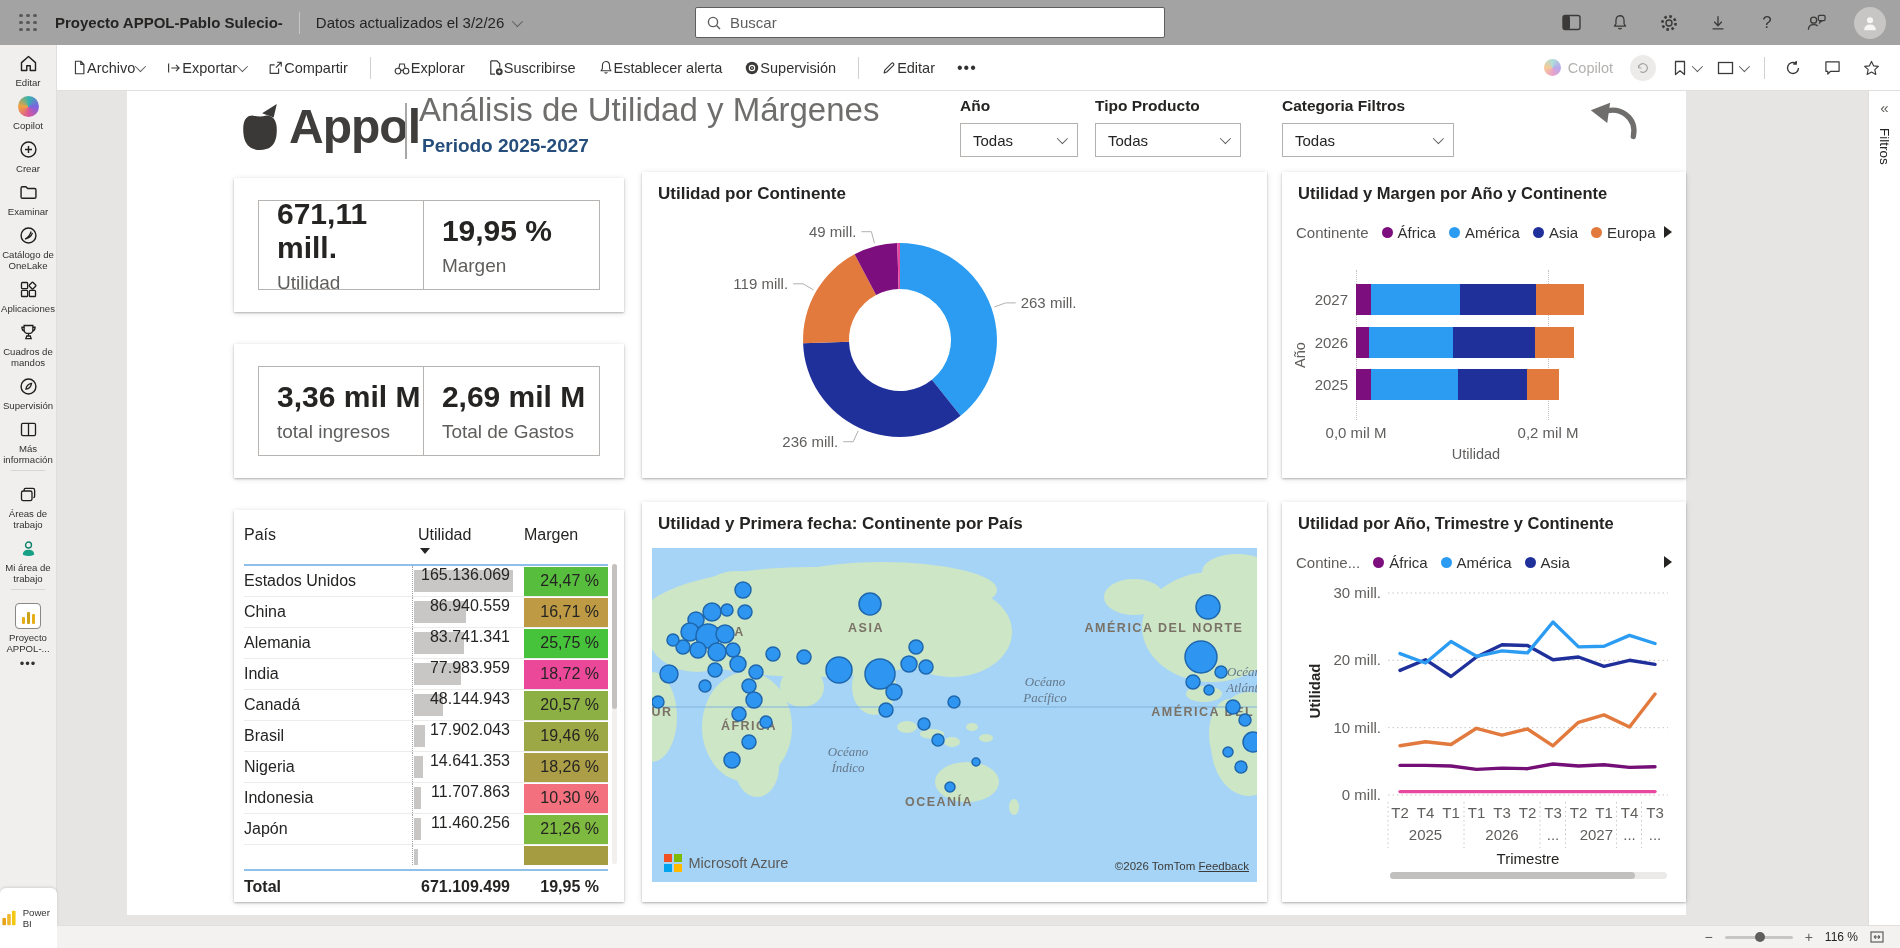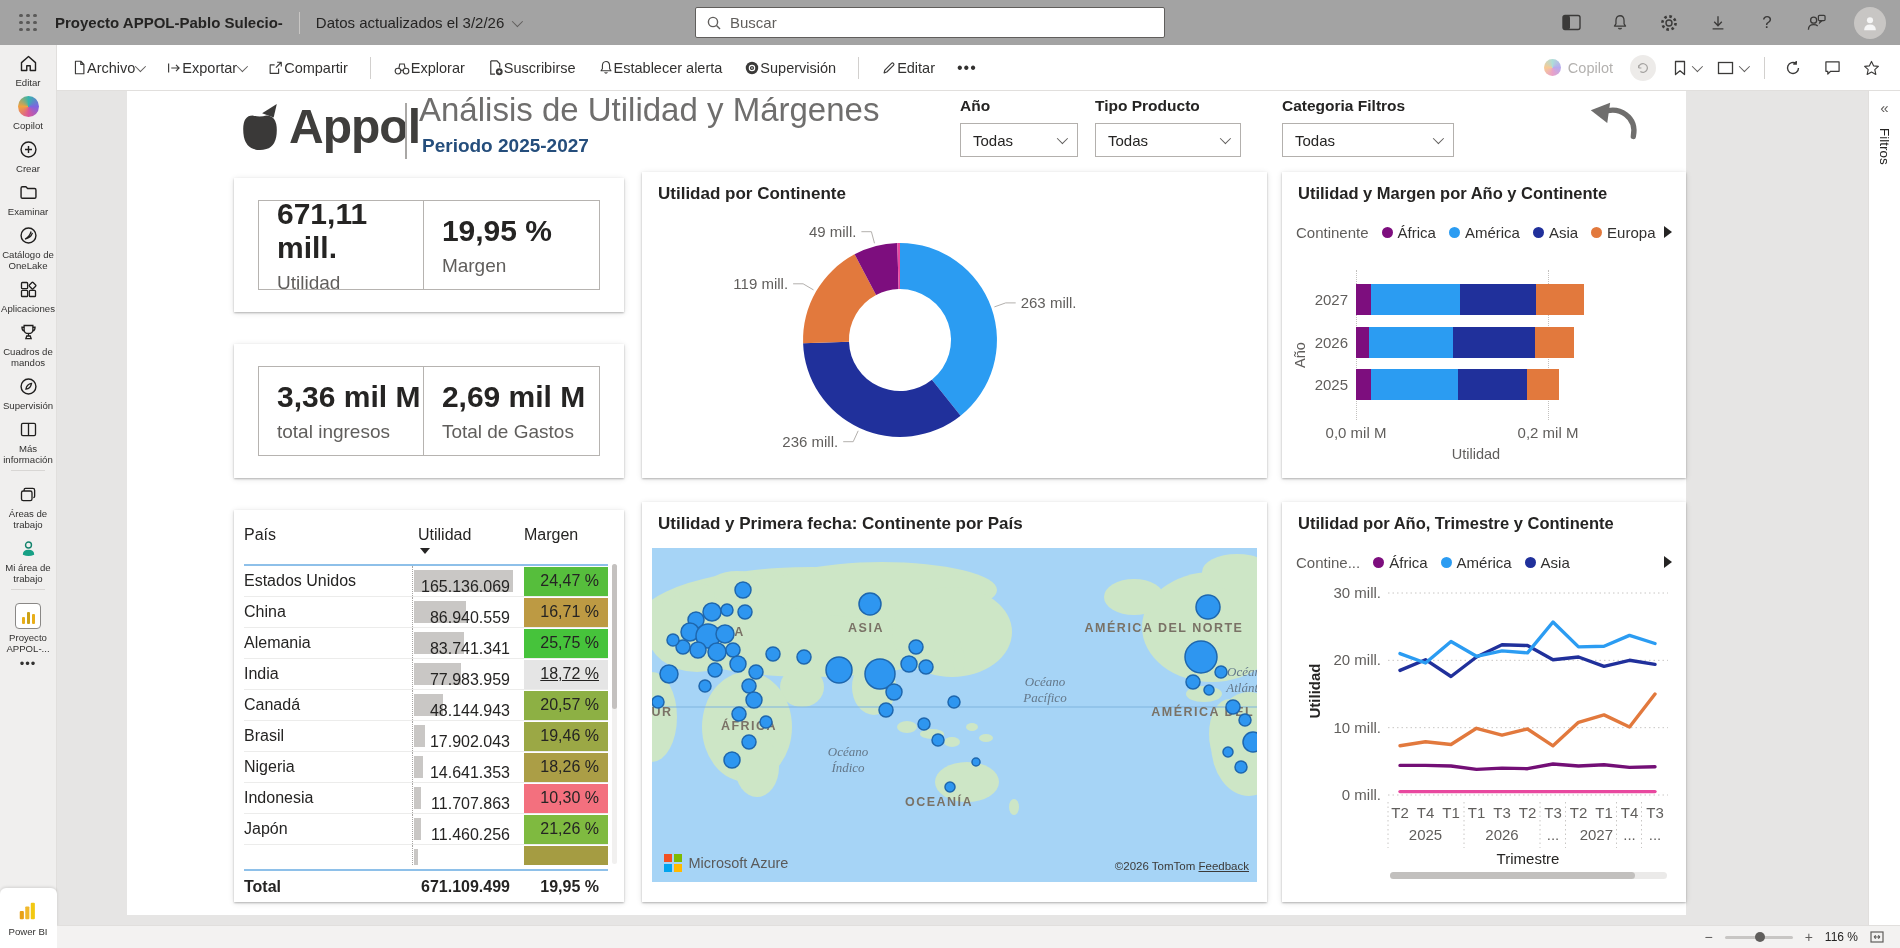--- a/index.html
+++ b/index.html
@@ -28,21 +28,21 @@
   #menubar-right{margin-left:auto;display:flex;align-items:center;gap:17px;padding-right:18px}
   .copilot-pill{display:flex;align-items:center;gap:7px;color:#b3b1af;font-size:14.5px}
   .hist-circle{width:26px;height:26px;border-radius:50%;background:#edebe9;display:flex;align-items:center;justify-content:center;color:#b3b1af}
   
   #sidebar{position:absolute;left:0;top:45px;width:57px;height:903px;background:#f0efee;border-right:1px solid #e1dfdd;display:flex;flex-direction:column;align-items:center;z-index:20}
   .nav-item{width:57px;display:flex;flex-direction:column;align-items:center;justify-content:flex-start;padding-top:8px;cursor:pointer}
   .nav-item .lbl{font-size:9.6px;color:#323130;text-align:center;line-height:11px;margin-top:3px;width:56px}
   .nav-div{width:34px;height:1px;background:#d8d6d4;margin:5px 0}
   .proj-tile{width:26px;height:26px;border:1px solid #8a8886;border-radius:4px;background:#fff;display:flex;align-items:flex-end;justify-content:center;gap:2px;padding-bottom:4px}
   .proj-tile i{width:3px;background:#e8ae1a;border-radius:1px}
-  #pbi-tile{margin-top:auto;width:57px;height:60px;background:#fff;border-radius:6px 6px 0 0;box-shadow:0 -1px 3px rgba(0,0,0,.12);display:flex;flex-direction:column;align-items:center;justify-content:center;gap:4px}
+  #pbi-tile{margin-top:auto;width:57px;height:60px;background:#fff;border-radius:6px 6px 0 0;box-shadow:0 -1px 3px rgba(0,0,0,.12);display:flex;align-items:center;justify-content:center;gap:4px}
   #pbi-tile .lbl{font-size:9.6px;color:#323130}
   
   #workspace{position:absolute;left:57px;top:91px;width:1843px;height:834px;background:#e6e5e4}
   #canvas{position:absolute;left:70px;top:0;width:1559px;height:824px;background:#fff}
   #filters-strip{position:absolute;left:1868px;top:91px;width:32px;height:834px;background:#fff;border-left:1px solid #e1dfdd;display:flex;flex-direction:column;align-items:center;padding-top:8px;z-index:22}
   #filters-strip .laquo{font-size:15px;color:#605e5c;cursor:pointer}
   #filters-strip .vtxt{writing-mode:vertical-rl;font-size:13.5px;color:#252423;margin-top:12px}
   
   #statusbar{position:absolute;left:57px;top:925px;width:1843px;height:23px;background:#f3f2f1;border-top:1px solid #e1dfdd;display:flex;align-items:center;justify-content:flex-end;gap:12px;padding-right:16px;font-size:12px;color:#605e5c;z-index:30}
   #zoom-slider{width:68px;height:3px;background:#c8c6c4;border-radius:2px;position:relative}
@@ -67,21 +67,21 @@
   .kpi-cell:first-child{border-right:1px solid #b6b3b0;flex-basis:48.5%;flex-grow:0;flex-shrink:0}
   .kpi-value{font-size:30px;font-weight:700;color:#252423}
   .kpi-label{font-size:19px;color:#605e5c;margin-top:7px}
   
   #tbl-head{position:absolute;left:10px;top:16px;width:364px;height:38px;display:flex;font-size:16px;color:#252423}
   .c-pais{width:168px}.c-util{width:104px;position:relative}.c-gap{width:8px}.c-marg{width:84px}
   #tbl-head .c-util{padding-left:6px}
   #sort-tri{position:absolute;left:8px;top:22px;width:0;height:0;border-left:5px solid transparent;border-right:5px solid transparent;border-top:6px solid #252423}
   #tbl-rows{position:absolute;left:10px;top:54px;width:364px;height:301px;overflow:hidden;border-top:2px solid #8ec0e9}
   .trow{display:flex;height:31px;align-items:center;font-size:16px;border-bottom:1px solid #ececeb}
-  .trow .c-util{border-left:1px dotted #a8a6a4;height:100%;display:flex;align-items:flex-end;justify-content:flex-end;padding-right:6px}
+  .trow .c-util{border-left:1px dotted #a8a6a4;height:100%;display:flex;align-items:flex-start;justify-content:flex-end;padding-right:6px}
   .trow .c-util .bar{position:absolute;left:1px;top:4px;bottom:4px;background:#c9c7c5}
   .trow .c-util .num{position:relative;z-index:1}
   .trow .c-marg{height:29px;display:flex;align-items:center;justify-content:flex-end;padding-right:9px}
   #tbl-total{position:absolute;left:10px;top:359px;width:364px;height:34px;display:flex;align-items:center;font-size:16px;font-weight:700;border-top:2px solid #8ec0e9}
   #tbl-total .c-util{display:flex;justify-content:flex-end;padding-right:6px}
   #tbl-total .c-marg{display:flex;justify-content:flex-end;padding-right:9px}
   #tbl-scroll{position:absolute;left:378px;top:54px;width:5px;height:300px;background:#f1f0ef;border-radius:3px}
   #tbl-scroll i{position:absolute;left:0;top:0;width:5px;height:145px;background:#c4c1bf;border-radius:3px}
   
   .legend{position:absolute;left:14px;top:52px;display:flex;align-items:center;gap:13px;font-size:15px;color:#323130;white-space:nowrap}
@@ -480,21 +480,21 @@
             <div class="c-gap"></div>
             <div class="c-marg" style="background: rgb(70, 195, 59);">25,75 %</div>
           </div>
           <div class="trow">
             <div class="c-pais">India</div>
             <div class="c-util">
               <div class="bar" style="width: 45.312%;"></div>
               <div class="num">77.983.959</div>
             </div>
             <div class="c-gap"></div>
-            <div class="c-marg" style="background: #e5e5e5; text-decoration: underline;">18,72 %</div>
+            <div class="c-marg" style="background: #ec4899;">18,72 %</div>
           </div>
           <div class="trow">
             <div class="c-pais">Canadá</div>
             <div class="c-util">
               <div class="bar" style="width: 28.032%;"></div>
               <div class="num">48.144.943</div>
             </div>
             <div class="c-gap"></div>
             <div class="c-marg" style="background: rgb(141, 176, 68);">20,57 %</div>
           </div>

